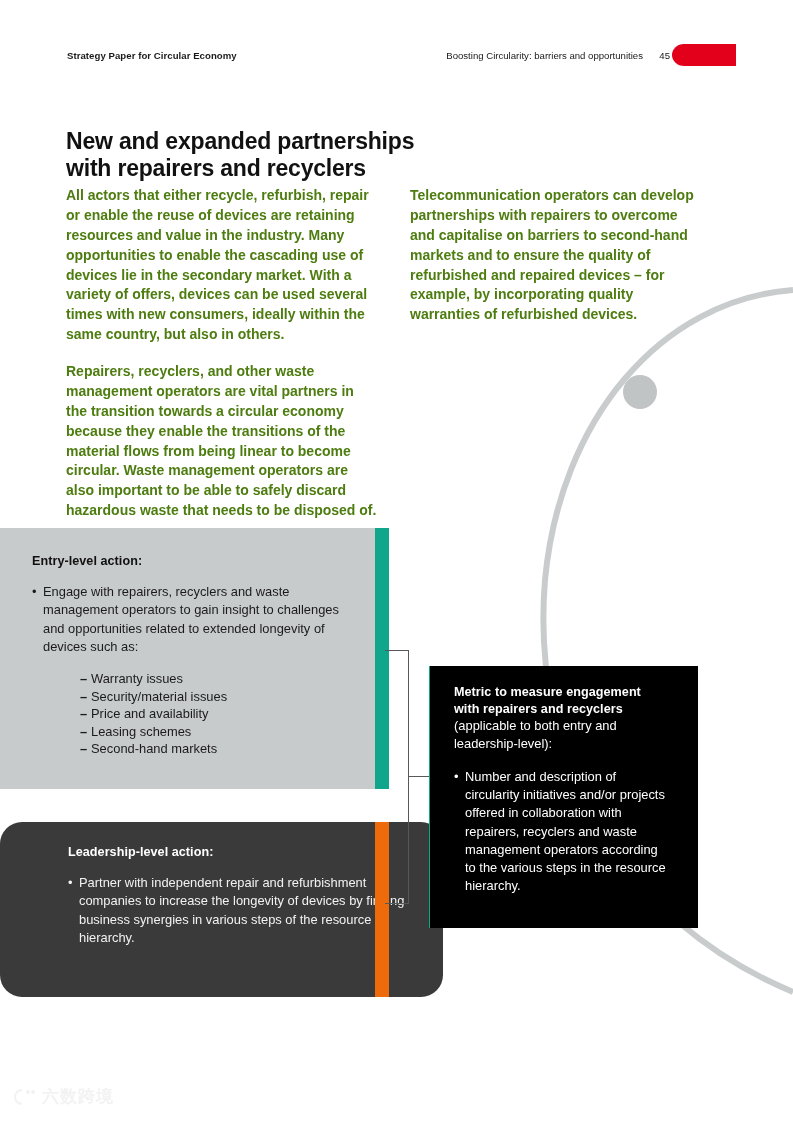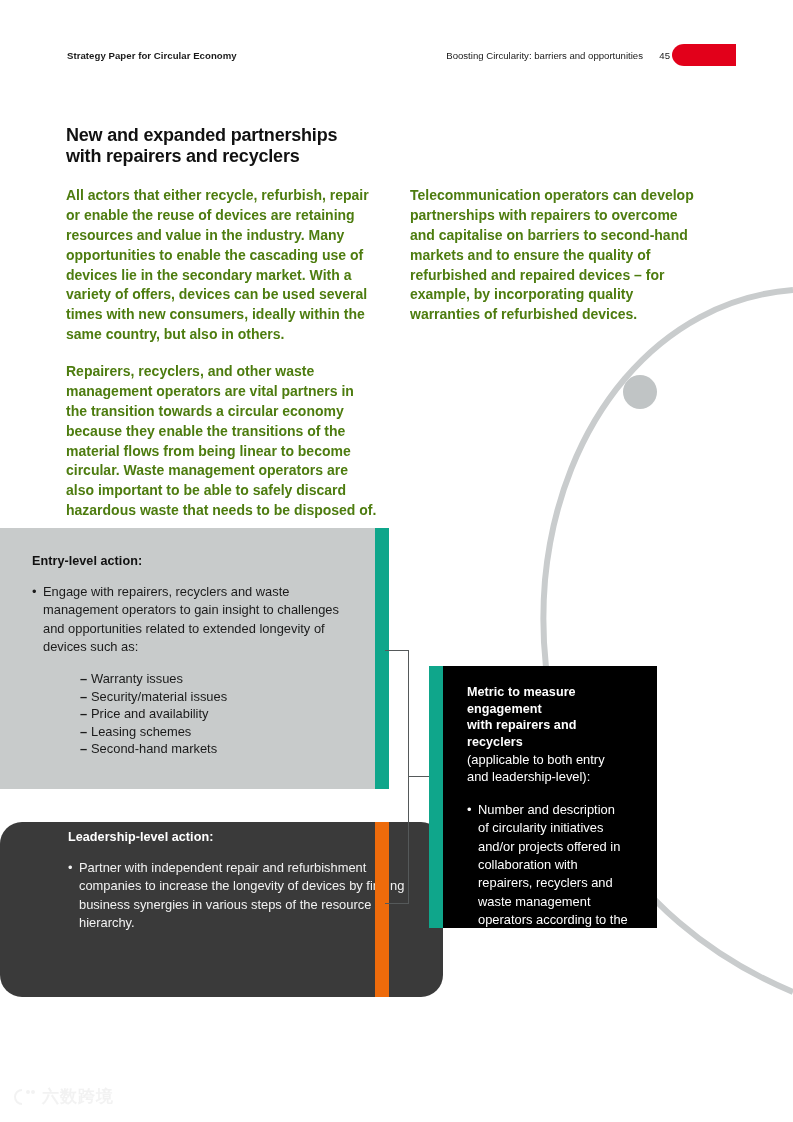--- a/index.html
+++ b/index.html
@@ -65,21 +65,21 @@
     border-top-left-radius: 12px 11px;
     border-bottom-left-radius: 12px 11px;
   }
 
   
   .title {
     position: absolute;
     left: 66px;
     top: 113px;
     width: 420px;
-    font-size: 18px;
+    font-size: 23px;
     font-weight: bold;
     color: #111111;
     line-height: 1.16;
     letter-spacing: -0.2px;
   }
 
   
   .col {
     position: absolute;
     font-size: 14px;
@@ -149,36 +149,36 @@
     width: 14px; height: 261px;
     background: #0fa68b;
   }
 
   
   .card-lead {
     left: 0; top: 822px;
     width: 443px;
     height: 175px;
     background: #3a3a3a;
-    padding: 8px 18px 0 68px;
+    padding: 23px 18px 0 68px;
     border-radius: 22px;
   }
   .card-lead .card-title { color: #ffffff; }
   .card-lead .card-body  { color: #f2f2f2; }
   .accent-lead {
     position: absolute;
     left: 375px; top: 822px;
     width: 14px; height: 175px;
     background: #ee6b0b;
   }
 
   
   .card-metric {
-    left: 443px; top: 666px;
-    width: 214px;
+    left: 430px; top: 666px;
+    width: 268px;
     height: 262px;
     background: #000000;
     padding: 18px 28px 0 24px;
   }
   .card-metric .card-title { color: #ffffff; line-height: 1.33; }
   .card-metric .card-sub {
     font-size: 12.9px;
     color: #ffffff;
     line-height: 1.36;
     font-weight: normal;

